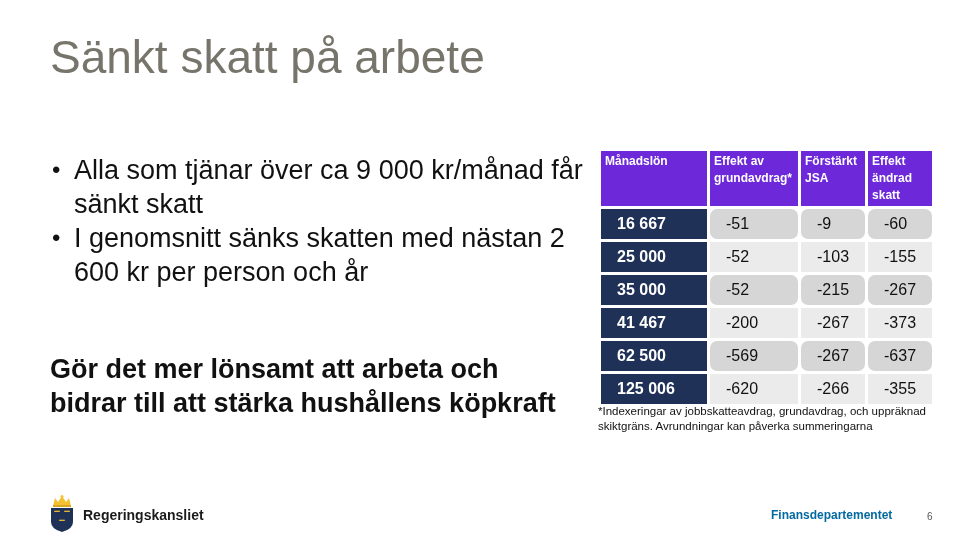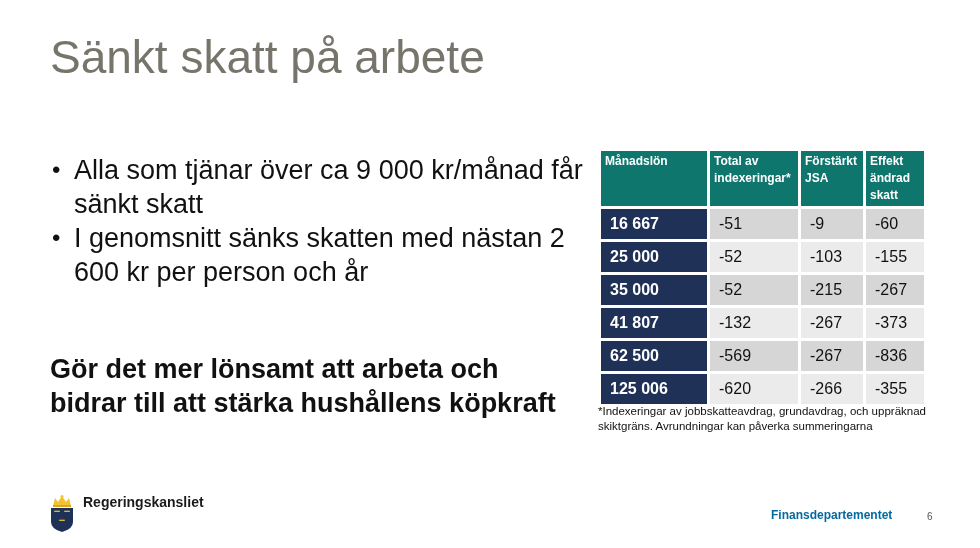--- a/index.html
+++ b/index.html
@@ -3,48 +3,48 @@
 <meta charset="utf-8">
 <style>
   html, body { margin:0; padding:0; }
   body { width:980px; height:548px; background:#ffffff; position:relative; overflow:hidden; font-family:"Liberation Sans", sans-serif; color:#000; }
   .title { position:absolute; left:50px; top:30px; font-size:46px; color:#77756b; letter-spacing:0px; }
   .bullets { position:absolute; left:50px; top:153px; width:540px; margin:0; padding:0; list-style:none; }
   .bullets li { position:relative; padding-left:24px; font-size:27px; line-height:34px; color:#111; }
   .bullets li .dot { position:absolute; left:2px; top:0; font-size:24px; }
   .bold-text { position:absolute; left:50px; top:327px; width:520px; font-size:27px; line-height:34px; font-weight:bold; color:#111;margin-top:25px; }
   table.data { position:absolute; left:598px; top:148px; border-collapse:separate; border-spacing:3px; font-family:"Liberation Sans", sans-serif; }
-  table.data th { background:#0f766e; color:#fff; font-size:12px; font-weight:bold; text-align:left; vertical-align:top; padding:2px 4px 2px 4px; line-height:17px; height:47px; }
-  table.data td { font-size:16px; padding:0 9px; height:30px; color:#111; }
+  table.data th { background:#6d28d9; color:#fff; font-size:12px; font-weight:bold; text-align:left; vertical-align:top; padding:2px 4px 2px 4px; line-height:17px; height:47px; }
+  table.data td { font-size:16px; padding:0 16px; height:30px; color:#111; }
   table.data td.key { background:#1f3156; color:#fff; font-weight:bold; }
-  table.data tr.odd td.val { background:#d6d6d6; }
+  table.data tr.odd td.val { background:#d6d6d6;border-radius:7px; }
   table.data tr.even td.val { background:#ebebeb; }
   .footnote { position:absolute; left:598px; top:404px; width:370px; font-size:11.5px; line-height:15px; color:#111; }
-  .logo { position:absolute; left:50px; top:494px; display:flex; }
+  .logo { position:absolute; left:50px; top:494px; display:flex; align-items:center; }
   .logo-text { font-size:14px; font-weight:bold; color:#1a1a1a; margin-left:9px; }
   .dept { position:absolute; left:771px; top:508px; font-size:12px; font-weight:bold; color:#0369a1; }
   .pagenum { position:absolute; left:927px; top:511px; font-size:10px; color:#555; }
 </style>
 </head>
 <body>
 
 <div class="title">Sänkt skatt på arbete</div>
 
 <ul class="bullets">
   <li><span class="dot">•</span><span>Alla som tjänar över ca 9 000 kr/månad får sänkt skatt</span></li>
   <li><span class="dot">•</span><span>I genomsnitt sänks skatten med nästan 2 600 kr per person och år</span></li>
 </ul>
 
 <div class="bold-text">Gör det mer lönsamt att arbeta och bidrar till att stärka hushållens köpkraft</div>
 
 <table class="data">
   <thead>
     <tr>
       <th style="width:98px">Månadslön</th>
-      <th style="width:80px">Total av indexeringar*</th>
+      <th style="width:80px">Effekt av grundavdrag*</th>
       <th style="width:54px">Förstärkt JSA</th>
       <th style="width:50px">Effekt ändrad skatt</th>
     </tr>
   </thead>
   <tbody>
     <tr class="odd">
       <td class="key">16 667</td>
       <td class="val">-51</td>
       <td class="val">-9</td>
       <td class="val">-60</td>
@@ -55,30 +55,30 @@
       <td class="val">-103</td>
       <td class="val">-155</td>
     </tr>
     <tr class="odd">
       <td class="key">35 000</td>
       <td class="val">-52</td>
       <td class="val">-215</td>
       <td class="val">-267</td>
     </tr>
     <tr class="even">
-      <td class="key">41 807</td>
-      <td class="val">-132</td>
+      <td class="key">41 467</td>
+      <td class="val">-200</td>
       <td class="val">-267</td>
       <td class="val">-373</td>
     </tr>
     <tr class="odd">
       <td class="key">62 500</td>
       <td class="val">-569</td>
       <td class="val">-267</td>
-      <td class="val">-836</td>
+      <td class="val">-637</td>
     </tr>
     <tr class="even">
       <td class="key">125 006</td>
       <td class="val">-620</td>
       <td class="val">-266</td>
       <td class="val">-355</td>
     </tr>
   </tbody>
 </table>
 

